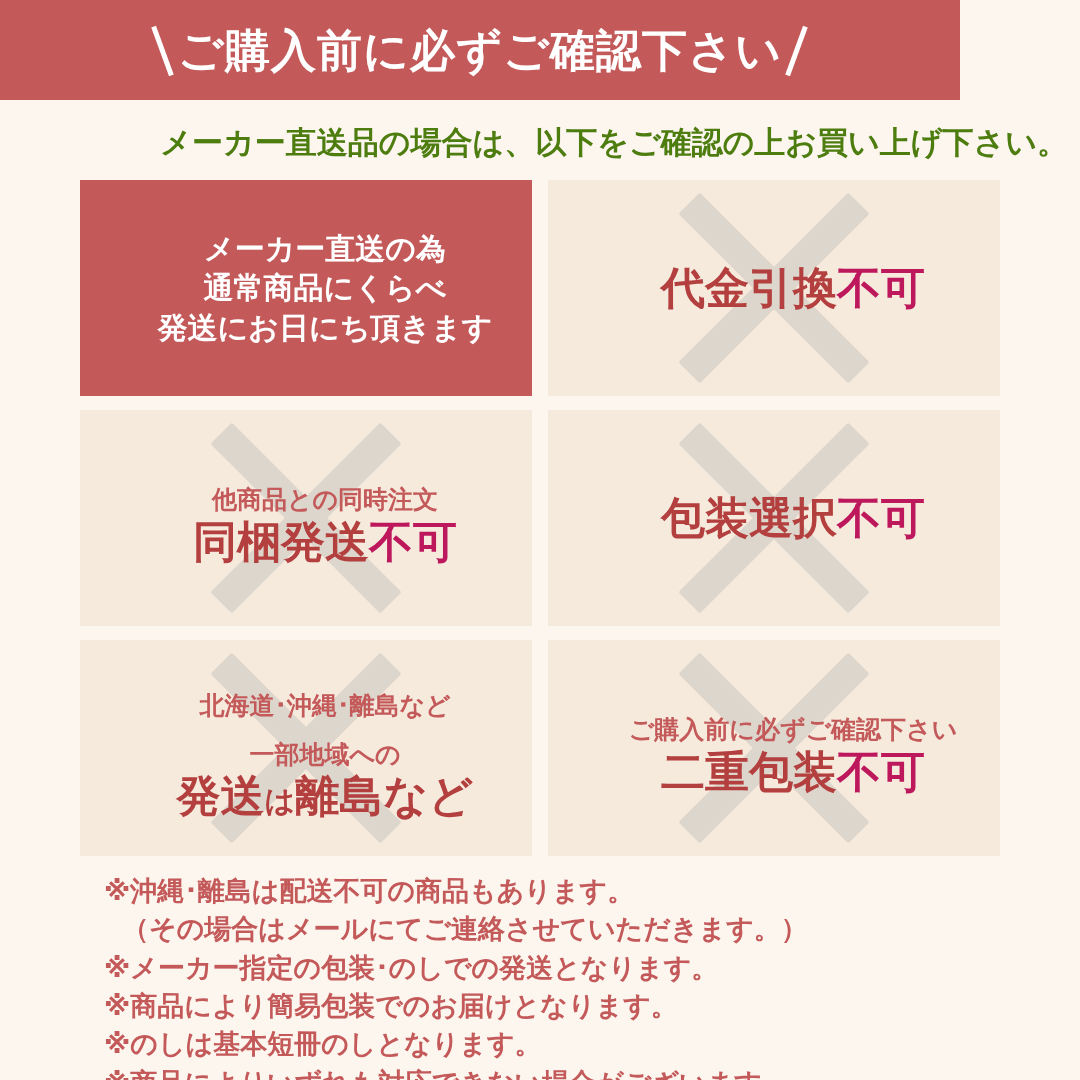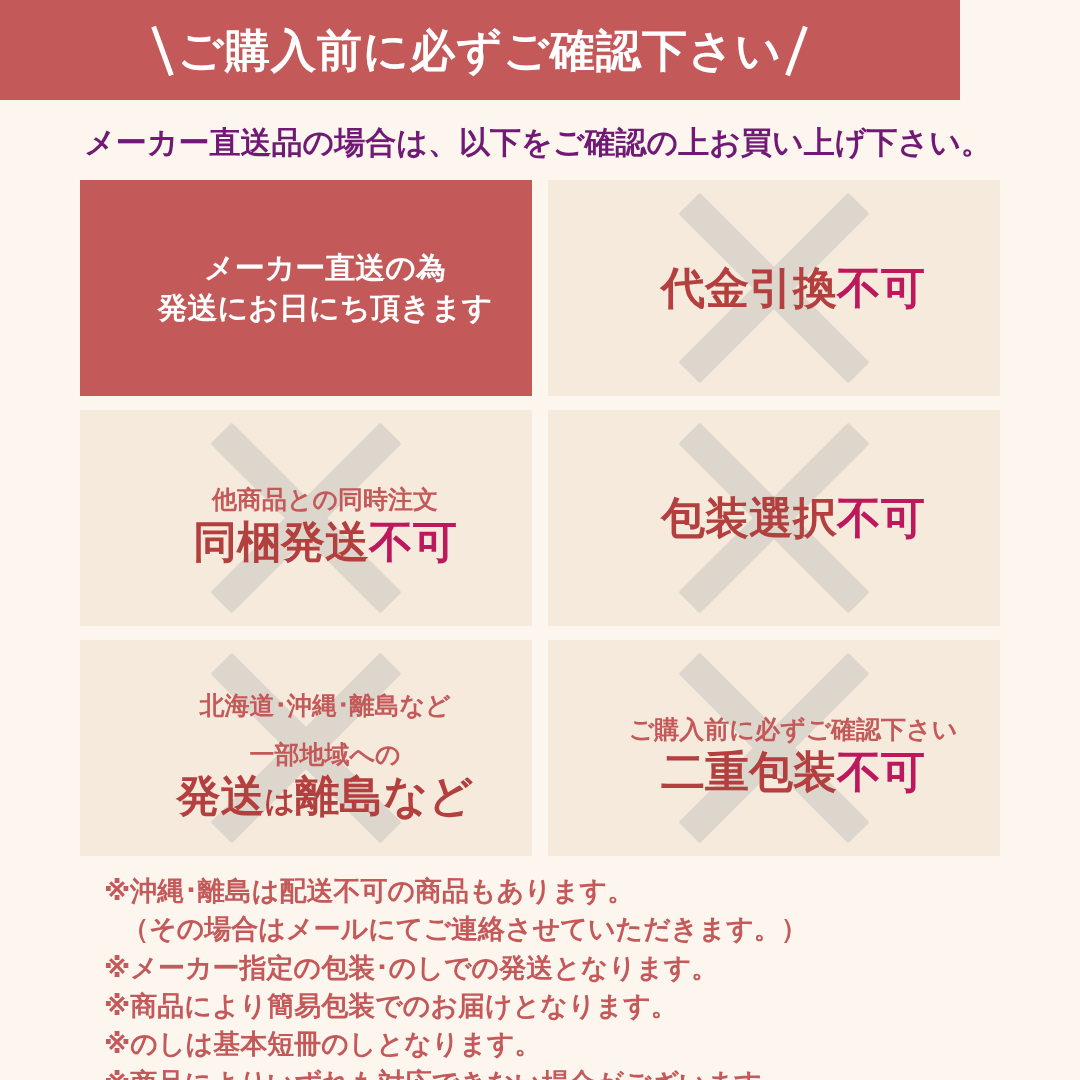--- a/index.html
+++ b/index.html
@@ -54,25 +54,25 @@
     top: 2px;
     width: 5px;
     height: 52px;
     background: #ffffff;
   }
   .slash-left::after { transform: rotate(-20deg); }
   .slash-right::after { transform: rotate(20deg); }
 
   
   .lead {
-    text-align: center;
-    color: #701a75;
+    text-align: right;
+    color: #4d7c0f;
     font-size: 31px;
     font-weight: bold;
-    padding: 22px 4px 16px 0;
+    padding: 22px 12px 16px 0;
     letter-spacing: 0px;
     white-space: nowrap;
   }
 
   
   .grid {
     width: 920px;
     margin: 0 auto;
     display: grid;
     grid-template-columns: 452px 452px;
@@ -182,20 +182,21 @@
     </div>
   </div>
 
   <div class="lead">メーカー直送品の場合は、以下をご確認の上お買い上げ下さい。</div>
 
   <div class="grid">
 
     <div class="cell filled">
       <div class="content">
         <div class="t-white">メーカー直送の為</div>
+        <div class="t-white">通常商品にくらべ</div>
         <div class="t-white">発送にお日にち頂きます</div>
       </div>
     </div>
 
     <div class="cell">
       <div class="xmark">
         <span class="a"></span>
           <span class="b"></span>
       </div>
       <div class="content">

